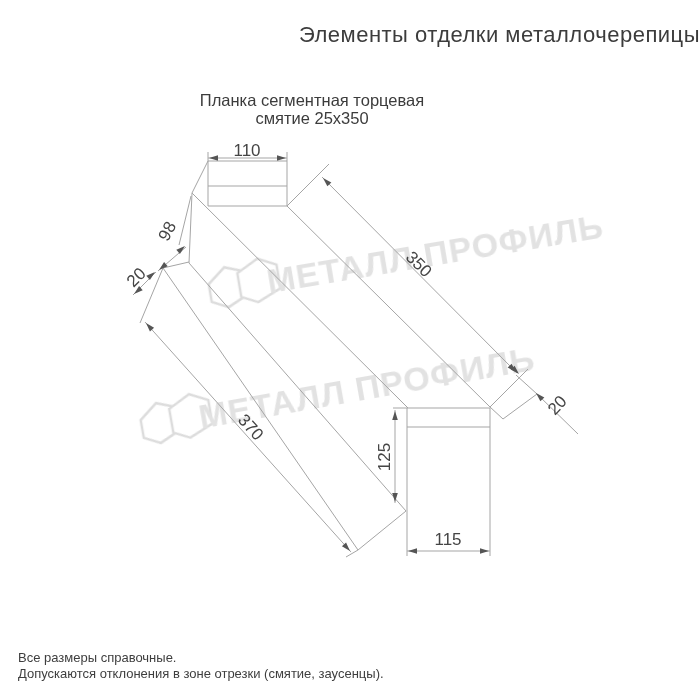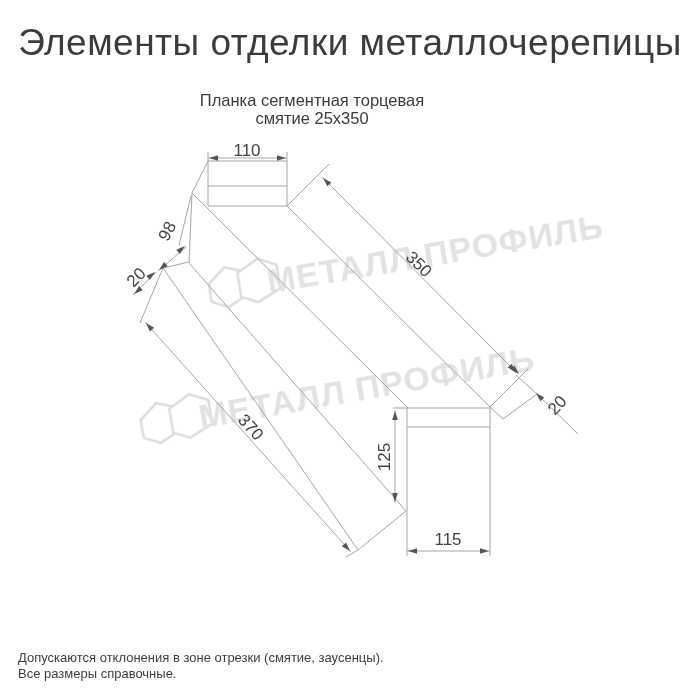--- a/index.html
+++ b/index.html
@@ -1,22 +1,22 @@
 <!DOCTYPE html>
 <html><head>
 <meta charset="utf-8">
 <style>
   html,body{margin:0;padding:0;background:#ffffff;}
   #page{
     position:relative;width:700px;height:700px;background:#ffffff;overflow:hidden;
     font-family:"Liberation Sans",sans-serif;
   }
   .title{
-    position:absolute;left:0;top:22px;width:700px;text-align:center;
-    font-size:37px;letter-spacing:.5px;color:#3c3c3c;
+    position:absolute;left:0;top:22px;width:700px;text-align:right;
+    font-size:22px;letter-spacing:.5px;color:#3c3c3c;
   }
   .subtitle{
     position:absolute;left:0;top:92px;width:624px;text-align:center;
     font-size:16.5px;line-height:17.5px;color:#3c3c3c;
   }
   .footer{
     position:absolute;left:18px;top:650px;font-size:13px;line-height:16px;color:#3e3e3e;
   }
   .watermark{
     position:absolute;display:flex;align-items:center;
@@ -116,17 +116,17 @@
       <text transform="translate(167,231) rotate(-62)" text-anchor="middle" dy="0.35em" font-size="17" fill="#454545">98</text>
       <text transform="translate(136,277) rotate(-45)" text-anchor="middle" dy="0.35em" font-size="17" fill="#454545">20</text>
       <text transform="translate(419,264) rotate(45)" text-anchor="middle" dy="0.35em" font-size="17" fill="#454545">350</text>
       <text transform="translate(251,427) rotate(48)" text-anchor="middle" dy="0.35em" font-size="17" fill="#454545">370</text>
       <text transform="translate(384,457) rotate(-90)" text-anchor="middle" dy="0.35em" font-size="17" fill="#454545">125</text>
       <text transform="translate(448,539) rotate(0)" text-anchor="middle" dy="0.35em" font-size="17" fill="#454545">115</text>
       <text transform="translate(557,405) rotate(-47)" text-anchor="middle" dy="0.35em" font-size="17" fill="#454545">20</text>
     </svg>
 
   <div class="footer">
+    <div>Все размеры справочные.</div>
     <div>Допускаются отклонения в зоне отрезки (смятие, заусенцы).</div>
-    <div>Все размеры справочные.</div>
   </div>
 
 </div>
 
 </body></html>

